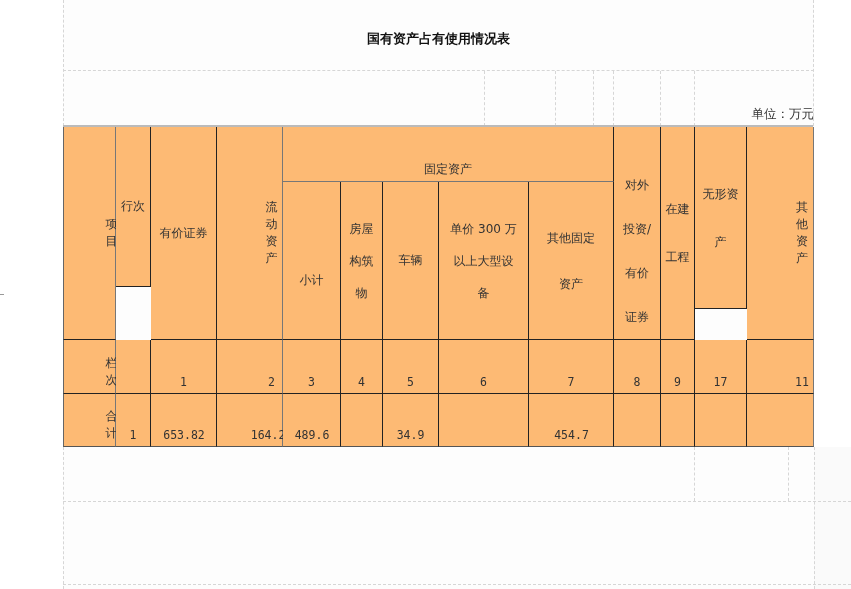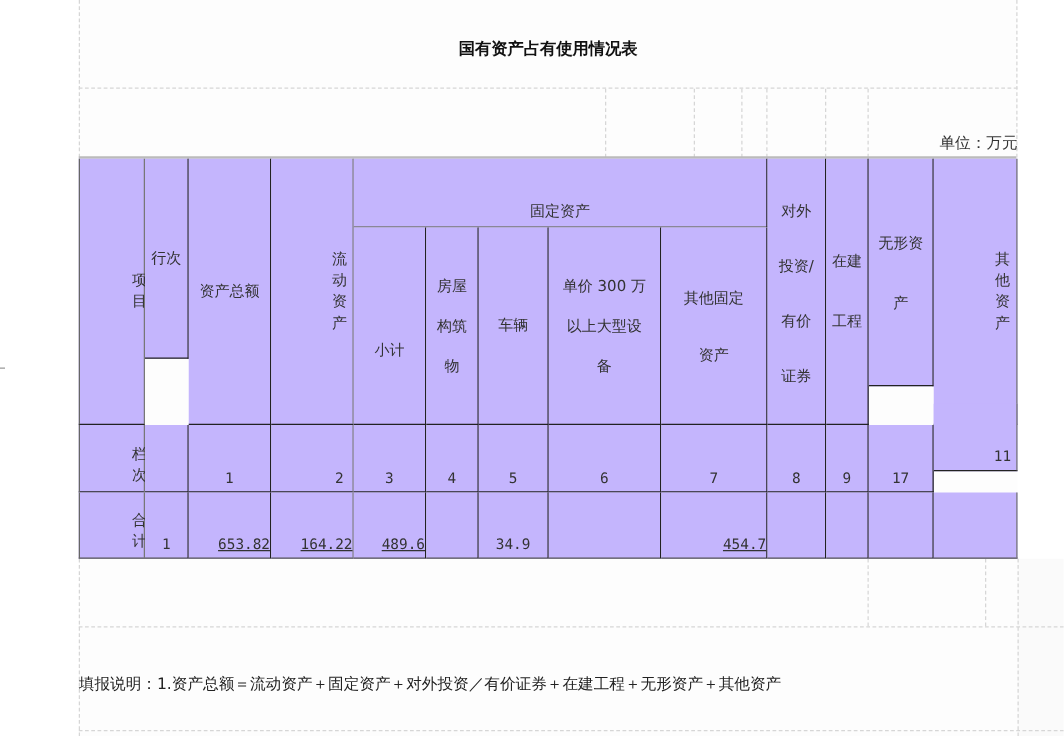--- a/index.html
+++ b/index.html
@@ -23,30 +23,30 @@
       position: absolute; left: 63px; top: 30px; width: 751px; text-align: center;
       font-family: "DejaVu Serif", "Liberation Serif", serif;
       font-weight: bold; font-size: 13px; color: #111;
     }
     .unit {
       position: absolute; right: 37px; top: 106px; font-size: 12.5px; color: #333;
     }
     .cell {
       position: absolute; box-sizing: border-box;
       border-right: 1px solid #222; border-bottom: 1px solid #222;
-      font-size: 12px; color: #333; background: #c4b5fd;
+      font-size: 12px; color: #333; background: #fdba74;
       display: flex; align-items: center; justify-content: center; text-align: center;
     }
     .cell.first { border-left: 1px solid #666; }
     .cell.grayr { border-right-color: #777; padding-left: 44px; }
     .cell.grayb { border-bottom-color: #777; }
     .vt { line-height: 32px; white-space: pre-line; }
     .bottom { align-items: flex-end; padding-bottom: 4px; }
     .num { font-family: "DejaVu Sans Mono", "Liberation Mono", monospace; font-size: 11.5px; }
-    .left { justify-content: flex-end; padding-left: 1px; text-decoration: underline; }
+    .left { justify-content: center; padding-left: 1px; }
     .table-top {
       position: absolute; left: 63px; top: 125px; width: 750px; height: 2px; background: #bbb;
     }
     .notes {
       position: absolute; left: 63px; top: 537px; font-size: 12.5px; color: #222; line-height: 20px;
       white-space: nowrap;
     }
     .tick { position: absolute; left: 0; top: 294px; width: 4px; height: 1px; background: #999; }
   </style>
 </head>
@@ -78,21 +78,21 @@
 
 <div class="table-top"></div>
 
 <div class="cell first grayr" style="left:63px;top:127px;width:53px;height:213px;">
   <span>项目</span>
 </div>
 <div class="cell" style="left:116px;top:127px;width:35px;height:160px;text-align:center;">
   <span>行次</span>
 </div>
 <div class="cell" style="left:151px;top:127px;width:66px;height:213px;">
-  <span>资产总额</span>
+  <span>有价证券</span>
 </div>
 <div class="cell grayr" style="left:217px;top:127px;width:66px;height:213px;">
   <span>流动资产</span>
 </div>
 
 <div class="cell grayb" style="left:283px;top:127px;width:331px;height:55px;align-items:flex-end;padding-bottom:3px;">
   <span>固定资产</span>
 </div>
 <div class="cell" style="left:283px;top:182px;width:58px;height:158px;padding-top:40px;">
   <span>小计</span>
@@ -108,21 +108,21 @@
 <div class="cell" style="left:439px;top:182px;width:90px;height:158px;">
   <span class="vt">单价 300 万
 以上大型设
 备</span>
 </div>
 <div class="cell" style="left:529px;top:182px;width:85px;height:158px;">
   <span class="vt" style="line-height:46px;">其他固定
 资产</span>
 </div>
 
-<div class="cell" style="left:614px;top:127px;width:47px;height:213px;">
+<div class="cell" style="left:614px;top:127px;width:47px;height:213px;align-items:flex-end;">
   <span class="vt" style="line-height:44px;padding-top:4px;">对外
 投资/
 有价
 证券</span>
 </div>
 <div class="cell" style="left:661px;top:127px;width:34px;height:213px;">
   <span class="vt" style="line-height:48px;">在建
 工程</span>
 </div>
 <div class="cell" style="left:695px;top:127px;width:52px;height:182px;">
@@ -162,21 +162,21 @@
   </div>
 <div class="cell bottom num" style="left:614px;top:340px;width:47px;height:54px;">
     <span>8</span>
   </div>
 <div class="cell bottom num" style="left:661px;top:340px;width:34px;height:54px;">
     <span>9</span>
   </div>
 <div class="cell bottom num" style="left:695px;top:340px;width:52px;height:54px;">
     <span>17</span>
   </div>
-<div class="cell bottom num grayr" style="left:747px;top:323px;width:67px;height:54px;text-align:center;">
+<div class="cell bottom num grayr" style="left:747px;top:340px;width:67px;height:54px;text-align:center;">
     <span>11</span>
   </div>
 
 <div class="cell first grayr bottom" style="left:63px;top:394px;width:53px;height:53px;border-bottom-color:#555;">
   <span>合计</span>
 </div>
 <div class="cell bottom num" style="left:116px;top:394px;width:35px;height:53px;border-bottom-color:#555;">
   <span>1</span>
 </div>
 <div class="cell bottom num left" style="left:151px;top:394px;width:66px;height:53px;border-bottom-color:#555;">
@@ -207,14 +207,13 @@
   <span></span>
 </div>
 <div class="cell bottom num" style="left:695px;top:394px;width:52px;height:53px;border-bottom-color:#555;">
   <span></span>
 </div>
 <div class="cell bottom num grayr" style="left:747px;top:394px;width:67px;height:53px;border-bottom-color:#555;">
   <span></span>
 </div>
 
 <div class="notes">
-  <div>填报说明：1.资产总额＝流动资产＋固定资产＋对外投资／有价证券＋在建工程＋无形资产＋其他资产</div>
 </div>
 
 </body></html>

